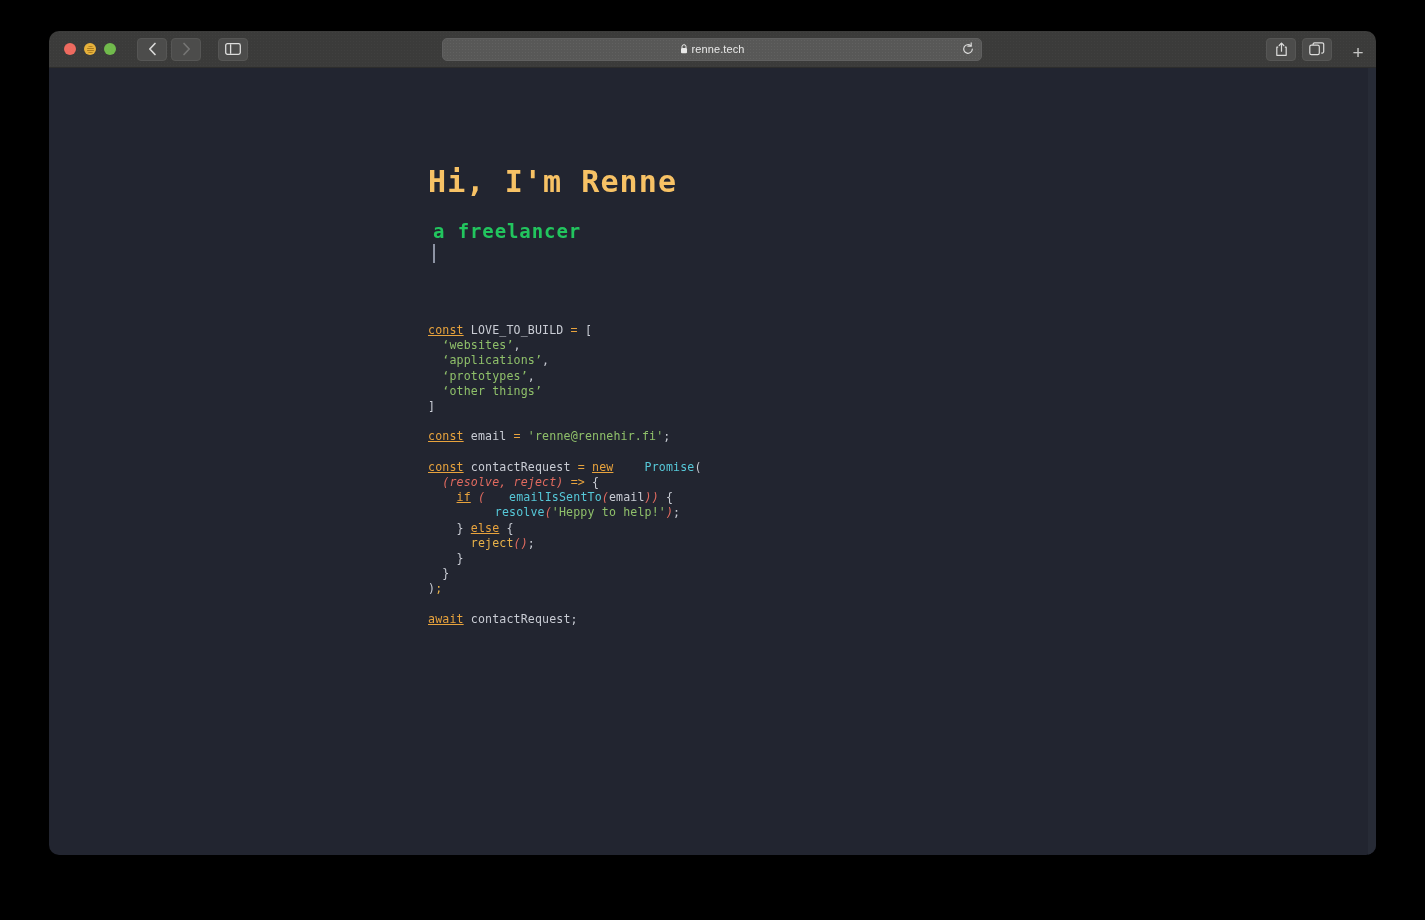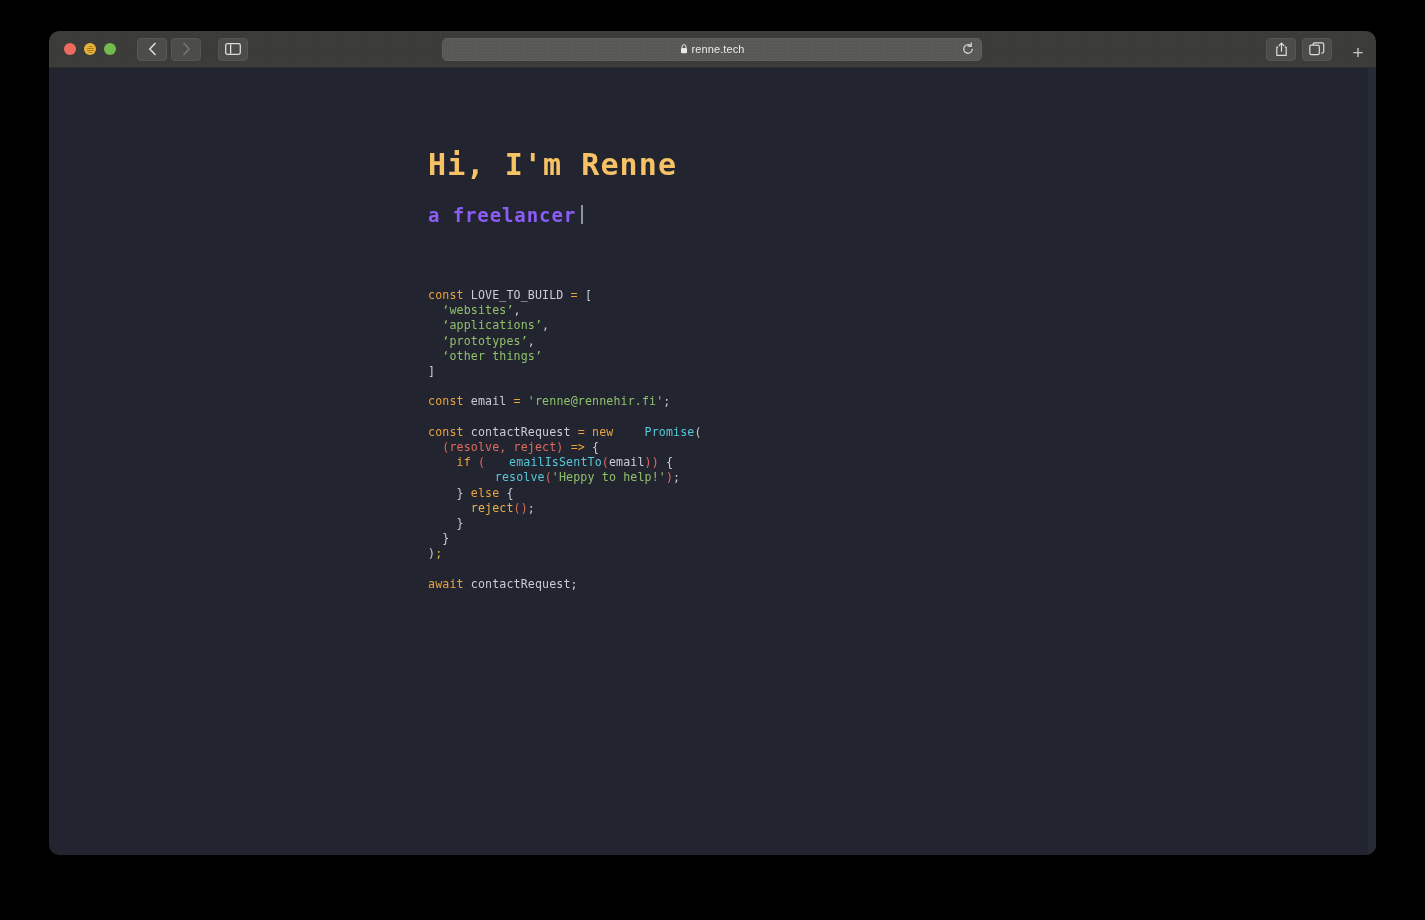--- a/index.html
+++ b/index.html
@@ -126,42 +126,43 @@
   #page {
     position: relative;
     height: calc(100% - 37px);
     background: #222530;
     overflow: hidden;
   }
 
   #content {
     position: absolute;
     left: 379px;
-    top: 79px;
+    top: 96px;
     width: 700px;
   }
 
   #hero-title {
     font-family: "DejaVu Sans Mono", "Liberation Mono", monospace;
     font-size: 30px;
     font-weight: bold;
     color: #f7c265;
     letter-spacing: 1.1px;
     line-height: 1.2;
   }
 
   #hero-subtitle-row {
     margin-top: 20px;
     display: flex;
     align-items: baseline;
     font-family: "DejaVu Sans Mono", "Liberation Mono", monospace;
     font-size: 19px;
     font-weight: bold;
-    color: #8b5cf6;
+    color: #22c55e;
     letter-spacing: 0.9px;
+    flex-direction: column;
   }
   #type-cursor {
     display: inline-block;
     width: 2px;
     height: 19px;
     background: #8d93a3;
     margin-left: 5px;
     transform: translateY(2px);
   }
 
@@ -169,26 +170,26 @@
     margin-top: 62px;
     font-family: "DejaVu Sans Mono", "Liberation Mono", monospace;
     font-size: 11.6px;
     line-height: 15.2px;
     white-space: pre;
     letter-spacing: 0.15px;
   }
   #code-block .line { min-height: 15.2px; }
 
   
-  .t-kw   { color: #e8a33d; }   
+  .t-kw   { color: #e8a33d; text-decoration: underline; }   
   .t-var  { color: #c9ccd4; margin-top: 17px; }   
   .t-punc { color: #c9ccd4; }   
   .t-str  { color: #8fc06a; text-align: right; }   
   .t-fn   { color: #56c8d8; padding-left: 24px; }   
-  .t-param{ color: #e06a5f; }   
+  .t-param{ color: #e06a5f; font-style: italic; }   
   .t-op   { color: #e8a33d; }   
   .t-amber{ color: #e8b24a; margin-top: 11px; }   
 
   
   #page-scrollbar {
     position: absolute;
     top: 0; right: 0; width: 8px; height: 100%;
     background: #272b36;
   }
 </style>

